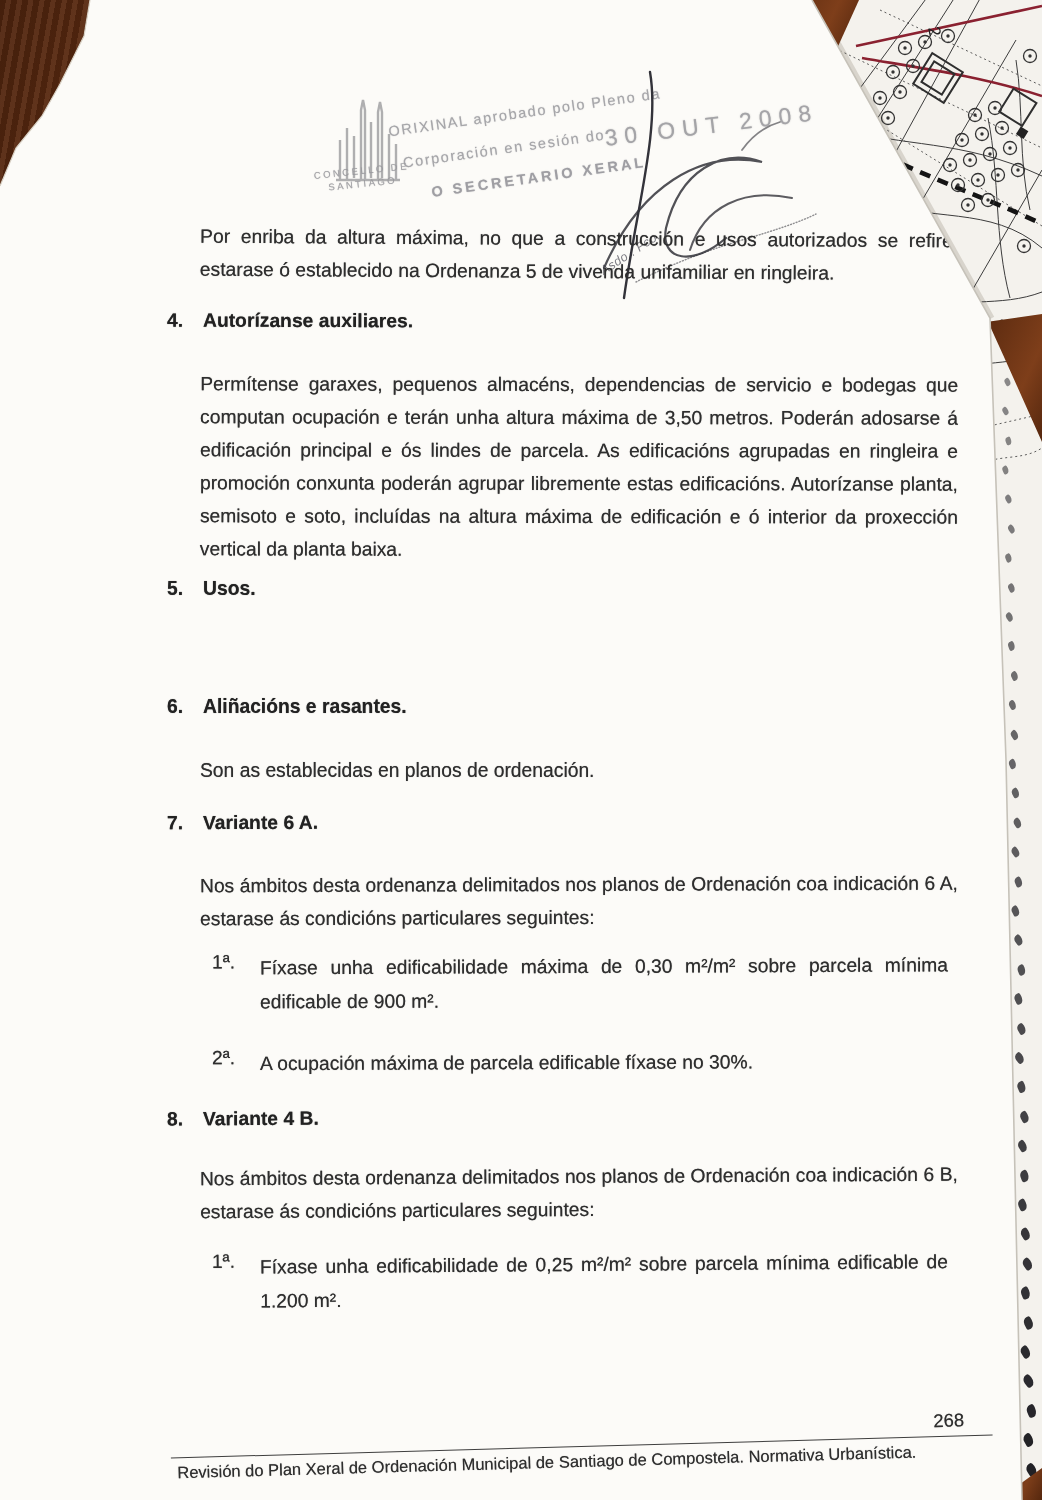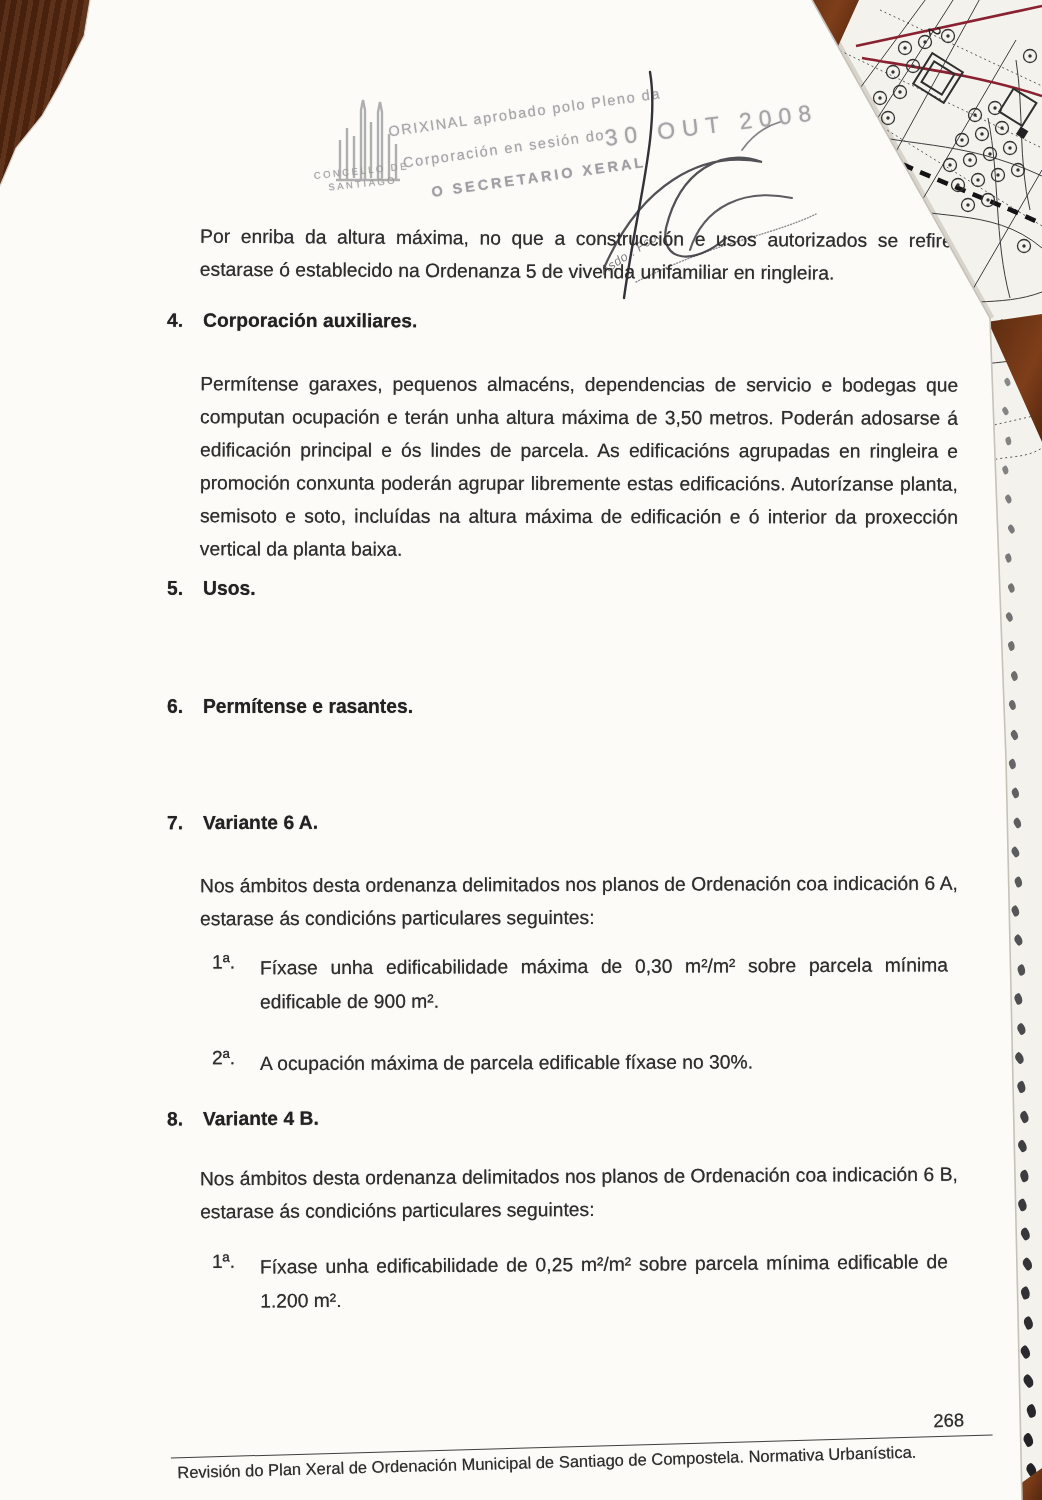--- a/index.html
+++ b/index.html
@@ -264,33 +264,34 @@
         <path d="M690,250 C704,206 744,188 792,198" stroke-width="2" opacity=".8"></path>
         <path d="M636,282 C668,266 702,252 742,240 C776,230 800,222 816,214" stroke-width="1.4" opacity=".55" stroke-dasharray="1,2"></path>
         <path d="M742,150 C752,136 766,126 780,122" stroke-width="1.8" opacity=".6"></path>
       </g>
     </svg>
 
     <div class="para" style="top:222px;transform:rotate(.35deg)">Por enriba da altura máxima, no que a construcción e usos autorizados se refire, estarase ó establecido na Ordenanza 5 de vivenda unifamiliar en ringleira.</div>
 
     <div class="sec-head" style="top:310px;transform:rotate(.15deg)">
       <span class="sec-num">4.</span>
-      <span>Corporación auxiliares.</span>
+      <span>Autorízanse auxiliares.</span>
     </div>
     <div class="para" style="top:368px;transform:rotate(.1deg)">Permítense garaxes, pequenos almacéns, dependencias de servicio e bodegas que computan ocupación e terán unha altura máxima de 3,50 metros. Poderán adosarse á edificación principal e ós lindes de parcela. As edificacións agrupadas en ringleira e promoción conxunta poderán agrupar libremente estas edificacións. Autorízanse planta, semisoto e soto, incluídas na altura máxima de edificación e ó interior da proxección vertical da planta baixa.</div>
 
     <div class="sec-head" style="top:578px">
       <span class="sec-num">5.</span>
       <span>Usos.</span>
     </div>
 
     <div class="sec-head" style="top:696px">
       <span class="sec-num">6.</span>
-      <span>Permítense e rasantes.</span>
-    </div>
+      <span>Aliñacións e rasantes.</span>
+    </div>
+    <div class="para" style="top:754px">Son as establecidas en planos de ordenación.</div>
 
     <div class="sec-head" style="top:812px;transform:rotate(-.15deg)">
       <span class="sec-num">7.</span>
       <span>Variante 6 A.</span>
     </div>
     <div class="para" style="top:868px;transform:rotate(-.2deg)">Nos ámbitos desta ordenanza delimitados nos planos de Ordenación coa indicación 6 A, estarase ás condicións particulares seguintes:</div>
     <div class="item" style="top:950px;transform:rotate(-.25deg)">
       <span class="ilabel">1ª.</span>
       <div class="itext">Fíxase unha edificabilidade máxima de 0,30 m²/m² sobre parcela mínima edificable de 900 m².</div>
     </div>

